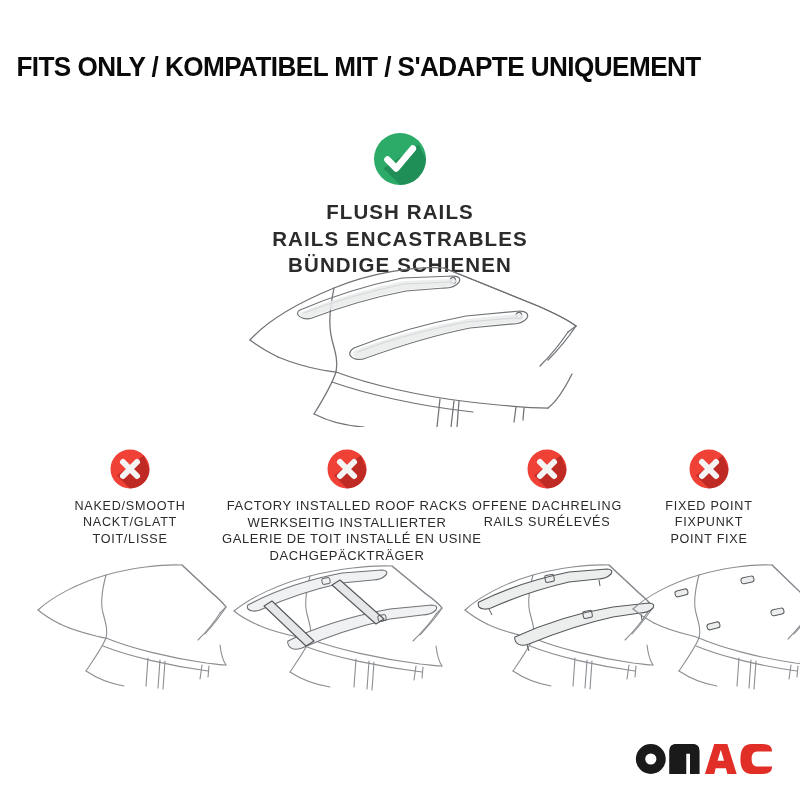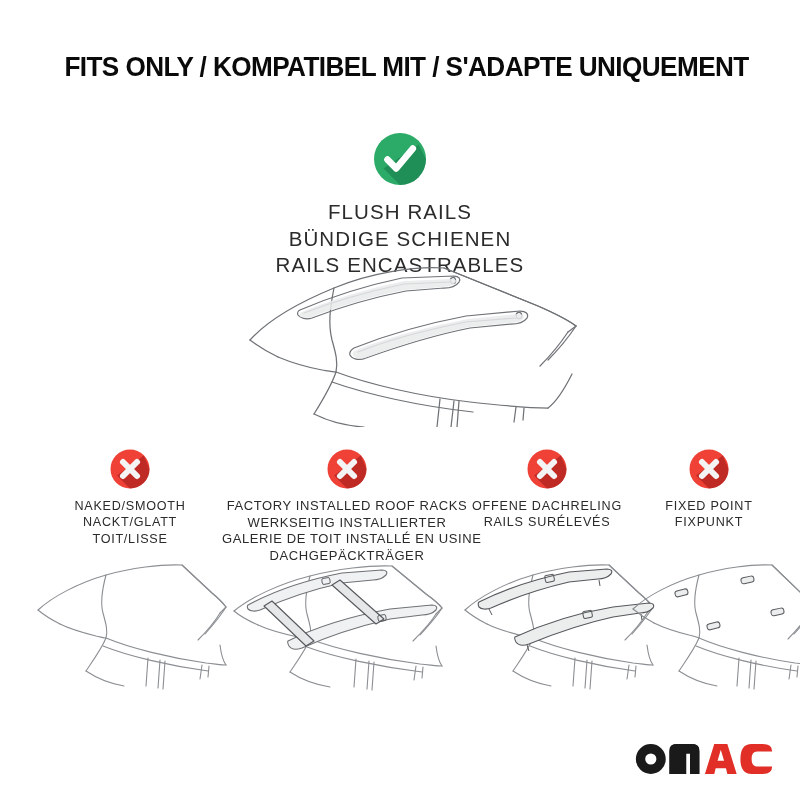--- a/index.html
+++ b/index.html
@@ -24,21 +24,20 @@
     background: #fff;
   }
 
   
   .header {
     position: absolute;
     top: 52px;
     left: 0;
     width: 656px;
     text-align: right;
-    margin-left: 48px;
   }
   .header-title {
     font-family: "Liberation Sans", sans-serif;
     font-weight: bold;
     font-size: 27.5px;
     letter-spacing: -0.6px;
     color: #0a0a0a;
     line-height: 1.1;
     white-space: nowrap;
     transform: scaleX(0.95);
@@ -58,21 +57,21 @@
     height: 54px;
     margin: 0 auto;
     position: relative;
   }
   .hero-caption {
     margin-top: 13px;
     font-size: 20.5px;
     line-height: 1.30;
     letter-spacing: 1.1px;
     color: #2b2b2b;
-    font-weight: normal;
+    font-weight: bold;
   }
   .hero-caption .line { display: block; white-space: nowrap; }
 
   .hero-art {
     position: absolute;
     top: 262px;
     left: 238px;
     width: 360px;
     height: 165px;
   }
@@ -150,22 +149,22 @@
       <svg viewBox="0 0 54 54" width="54" height="54" aria-hidden="true">
         <circle cx="27" cy="27" r="26" fill="#2bab67"></circle>
         <path d="M27 1 A26 26 0 0 1 27 53 A26 26 0 0 1 1 27 Z" fill="none"></path>
         <path d="M45.6 12.4 L53 27 A26 26 0 0 1 27 53 L10.5 36.5 Z" fill="#17794b" opacity="0.55"></path>
         <path d="M14.5 27.6 L23.2 36.4 L39.8 16.6" fill="none" stroke="#ffffff" stroke-width="6.6" stroke-linecap="round" stroke-linejoin="round"></path>
       </svg>
     </div>
 
     <div class="hero-caption">
       <span class="line">FLUSH RAILS</span>
+      <span class="line">RAILS ENCASTRABLES</span>
       <span class="line">BÜNDIGE SCHIENEN</span>
-      <span class="line">RAILS ENCASTRABLES</span>
     </div>
   </div>
 
   <div class="hero-art">
     <svg viewBox="0 0 360 165" width="360" height="165" aria-hidden="true">
       <g fill="none" stroke="#6f7276" stroke-width="1.25" stroke-linejoin="round" stroke-linecap="round">
 
         <path d="M12 78 C30 58 62 40 96 26 C132 11 176 4 206 6 L300 44 C316 51 330 58 338 64"></path>
         <path d="M206 6 L300 44 C316 51 330 58 338 64 L330 70"></path>
 
@@ -359,20 +358,21 @@
           <path d="M33.8 6.5 L39.5 20 A19.5 19.5 0 0 1 20 39.5 L7 26.5 Z" fill="#9e1b1b" opacity="0.6"></path>
           <g stroke="#f4f4f4" stroke-width="6" stroke-linecap="round">
             <line x1="13" y1="13" x2="27" y2="27"></line>
             <line x1="27" y1="13" x2="13" y2="27"></line>
           </g>
         </svg>
       </div>
       <div class="col-caption">
         <span class="line">FIXED POINT</span>
         <span class="line">FIXPUNKT</span>
+        <span class="line">POINT FIXE</span>
       </div>
       <div class="col-art">
         <svg viewBox="0 0 190 150" width="190" height="150" aria-hidden="true">
           <g fill="none" stroke="#8b8e92" stroke-width="1.1" stroke-linejoin="round" stroke-linecap="round">
             <path d="M8 56 C22 43 46 30 74 22 C97 15 128 11 147 12 L176 40 C182 45 187 50 190 54"></path>
             <path d="M147 12 L176 40 C182 45 187 50 190 54 L184 60"></path>
             <path d="M8 56 C14 61 21 66 29 70"></path>
             <path d="M74 22 C70 37 68 49 71 60 C74 71 76 78 74 85 C70 95 62 106 54 118"></path>
             <path d="M29 70 C39 75 52 79 64 82 C69 83 72 84 74 85"></path>
             <path d="M190 54 C184 64 176 73 169 81"></path>

